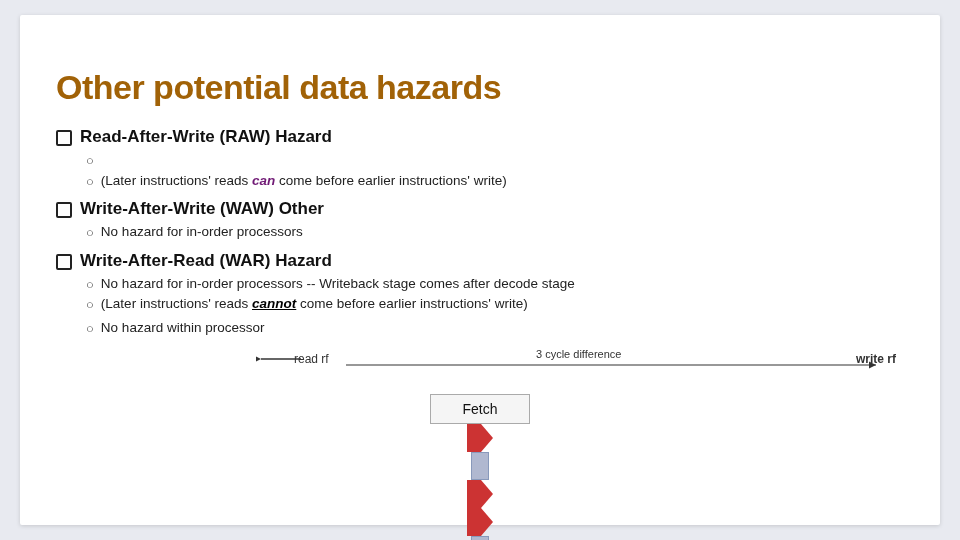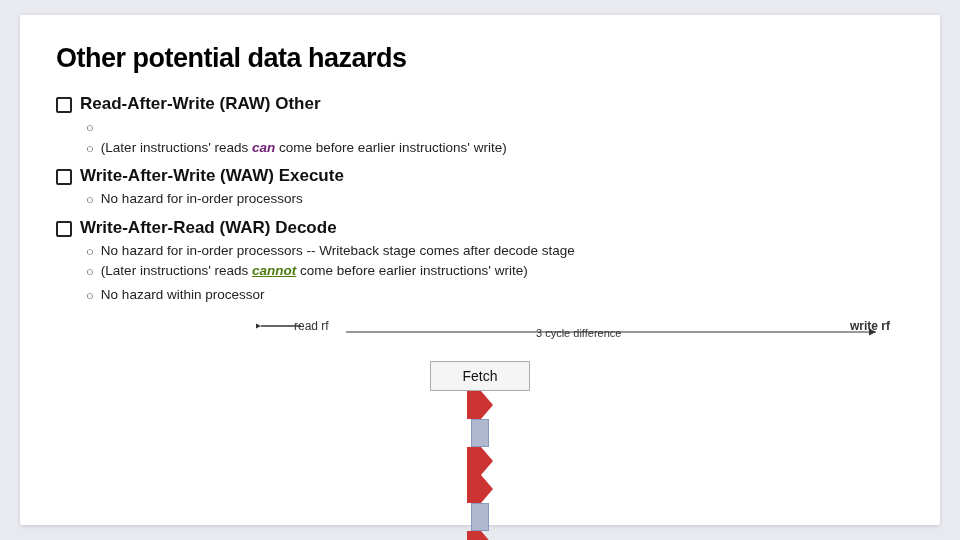--- a/index.html
+++ b/index.html
@@ -18,25 +18,26 @@
       width: 920px;
       height: 510px;
       padding: 28px 36px 18px 36px;
       border-radius: 2px;
       box-shadow: 0 1px 4px rgba(0,0,0,0.15);
       display: flex;
       flex-direction: column;
       gap: 0;
     }
     .slide-title {
-      font-size: 27px;
-      font-weight: bold;
-      color: #000000;
+      font-size: 34px;
+      font-weight: bold;
+      color: #a16207;
       margin-bottom: 14px;
       letter-spacing: -0.5px;
+      margin-top: 25px;
     }
     .content {
       flex: 1;
       display: flex;
       flex-direction: column;
       gap: 2px;
     }
     .bullet-main {
       display: flex;
       align-items: flex-start;
@@ -73,21 +74,21 @@
       color: #333;
       margin-top: 1px;
       flex-shrink: 0;
     }
     .highlight-can {
       color: #701a75;
       font-weight: bold;
       font-style: italic;
     }
     .highlight-cannot {
-      color: #4d7c0f;
+      color: #000000;
       font-weight: bold;
       font-style: italic;
       text-decoration: underline;
     }
     
     .pipeline-area {
       margin-top: 8px;
       position: relative;
     }
     .pipeline-stages {
@@ -131,46 +132,46 @@
 </head>
 <body>
 
 <div class="slide">
   <div class="slide-title">Other potential data hazards</div>
 
   <div class="content">
 
     <div class="bullet-main">
       <div class="bullet-checkbox"></div>
-      <span class="bullet-main-text">Read-After-Write (RAW) Other</span>
+      <span class="bullet-main-text">Read-After-Write (RAW) Hazard</span>
     </div>
     <div class="sub-bullets">
       <div class="sub-bullet">
         <span class="sub-bullet-circle">○</span>
       </div>
       <div class="sub-bullet">
         <span class="sub-bullet-circle">○</span>
         <span>(Later instructions' reads <span class="highlight-can">can</span> come before earlier instructions' write)</span>
       </div>
     </div>
 
     <div class="bullet-main">
       <div class="bullet-checkbox"></div>
-      <span class="bullet-main-text">Write-After-Write (WAW) Execute</span>
+      <span class="bullet-main-text">Write-After-Write (WAW) Other</span>
     </div>
     <div class="sub-bullets">
       <div class="sub-bullet">
         <span class="sub-bullet-circle">○</span>
         <span>No hazard for in-order processors</span>
       </div>
     </div>
 
     <div class="bullet-main">
       <div class="bullet-checkbox"></div>
-      <span class="bullet-main-text">Write-After-Read (WAR) Decode</span>
+      <span class="bullet-main-text">Write-After-Read (WAR) Hazard</span>
     </div>
     <div class="sub-bullets">
       <div class="sub-bullet">
         <span class="sub-bullet-circle">○</span>
         <span>No hazard for in-order processors -- Writeback stage comes after decode stage</span>
       </div>
       <div class="sub-bullet">
         <span class="sub-bullet-circle">○</span>
         <span>(Later instructions' reads <span class="highlight-cannot">cannot</span> come before earlier instructions' write)</span>
       </div>
@@ -191,31 +192,31 @@
 
         <svg style="position:absolute; left:200px; top:2px;" width="50" height="18">
           <defs>
             <marker id="arrowL" markerWidth="6" markerHeight="6" refX="0" refY="3" orient="auto">
               <path d="M6,0 L0,3 L6,6 Z" fill="#333"></path>
             </marker>
           </defs>
           <line x1="45" y1="9" x2="5" y2="9" stroke="#333" stroke-width="1.5" marker-end="url(#arrowL)"></line>
         </svg>
 
-        <span style="position:absolute; left:480px; top:12px; font-size:11px; color:#333; white-space:nowrap;">3 cycle difference</span>
+        <span style="position:absolute; left:480px; top:0px; font-size:11px; color:#333; white-space:nowrap;">3 cycle difference</span>
         <svg style="position:absolute; left:280px; top:10px;" width="560" height="14">
           <defs>
             <marker id="arrowR" markerWidth="6" markerHeight="6" refX="6" refY="3" orient="auto">
               <path d="M0,0 L6,3 L0,6 Z" fill="#333"></path>
             </marker>
           </defs>
           <line x1="10" y1="7" x2="540" y2="7" stroke="#333" stroke-width="1.2" marker-end="url(#arrowR)"></line>
         </svg>
 
-        <span style="position:absolute; right:14px; top:4px; font-size:12px; color:#333; font-weight:bold;margin-left:10px;">write rf</span>
+        <span style="position:absolute; right:8px; top:4px; font-size:12px; color:#333; font-weight:bold;margin-left:10px;">write rf</span>
       </div>
 
       <div class="pipeline-stages">
 
         <div class="stage-box">Fetch</div>
 
         <div class="arrow-connector">
           <div class="arrow-body" style="width:14px;"></div>
           <div class="arrow-head-right"></div>
         </div>

